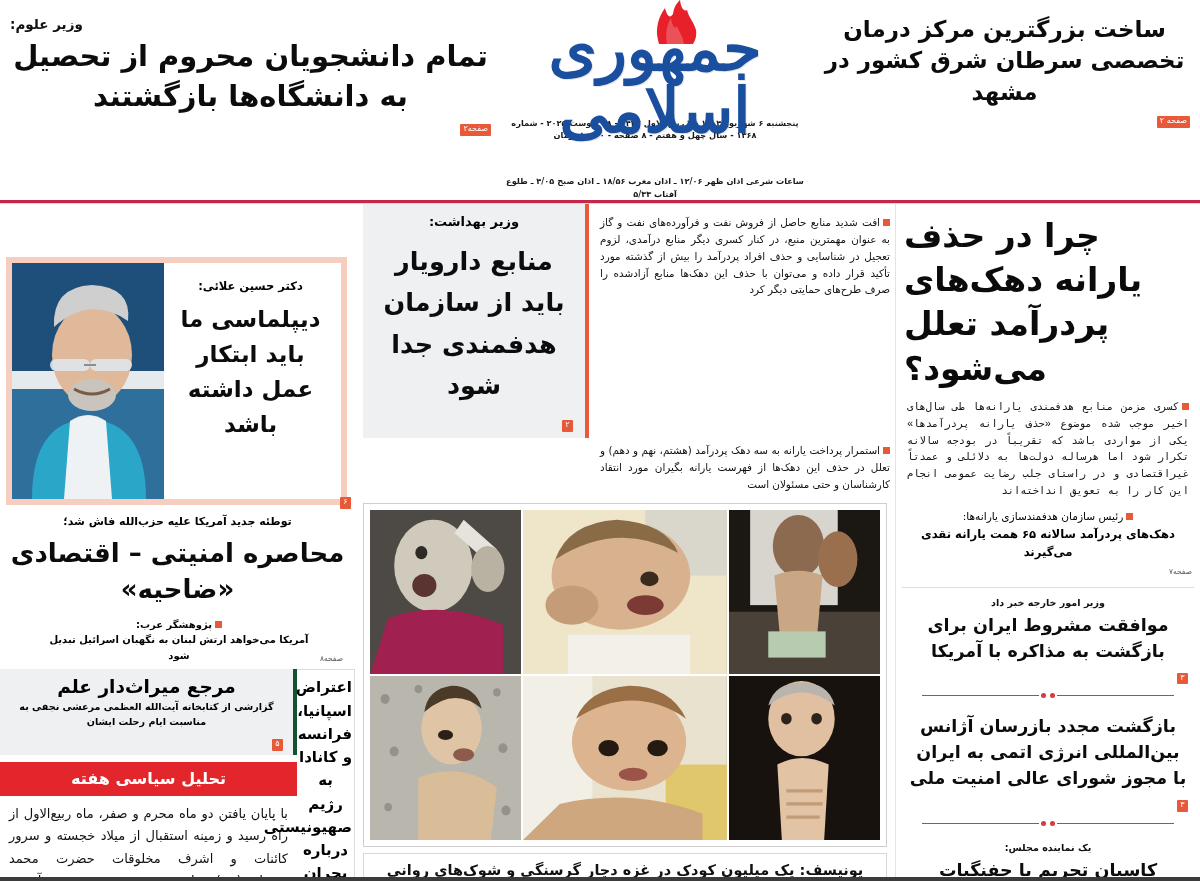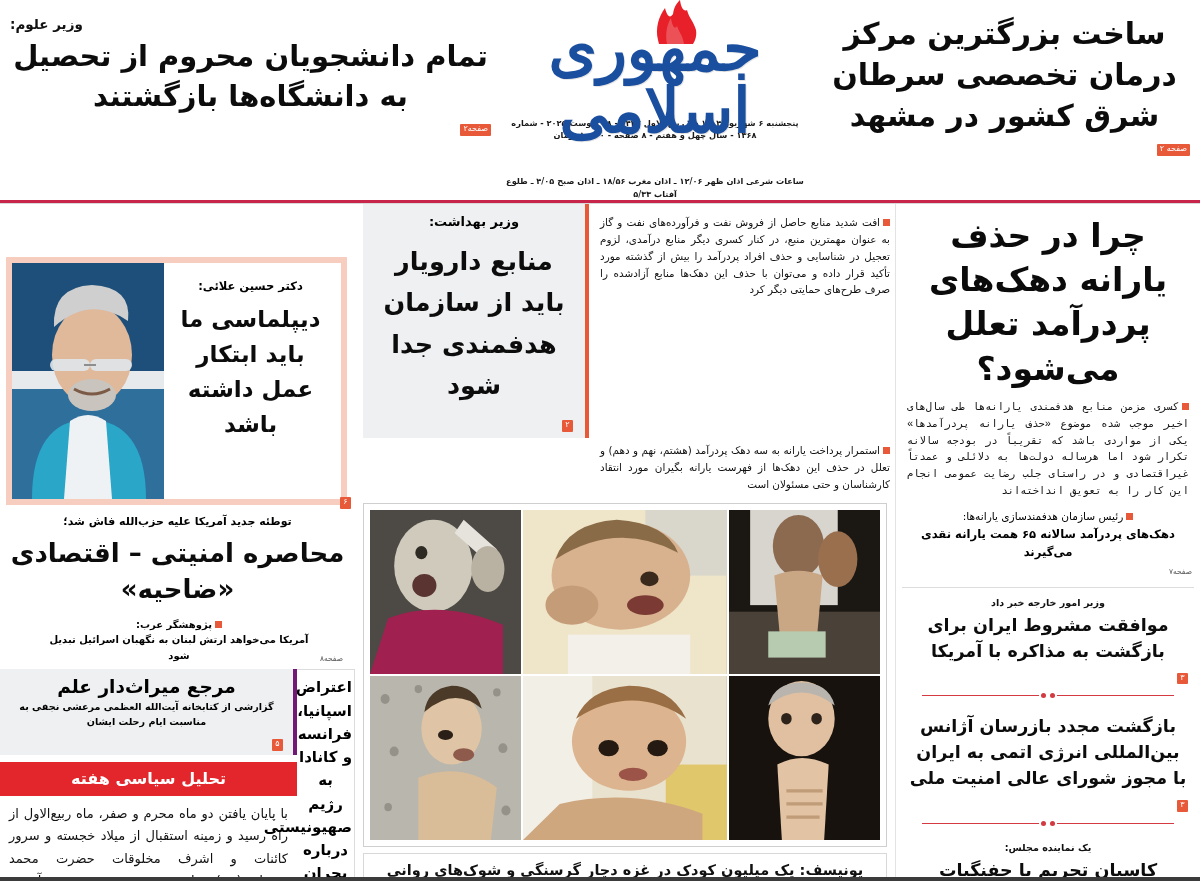--- a/index.html
+++ b/index.html
@@ -19,21 +19,21 @@
     display:flex; flex-direction:column; justify-content:flex-start;
   }
   .mh-center { width: 300px; position:relative; display:flex; flex-direction:column; align-items:center;gap:32px; }
   .mh-right { flex:1; padding: 16px 14px 0 10px; display:flex; flex-direction:column; }
 
   .kicker { font-size: 13.5px; font-weight:700; color:#111; text-align:left; margin-bottom:4px; letter-spacing:0;}
   .mh-left .bighead, .mh-right .bighead {
     font-size: 29px; font-weight: 700; line-height: 1.38; color:#0c0c0c;
     text-align: center; letter-spacing:-0.3px;
   }
-  .mh-left .bighead { font-size: 30px; line-height:1.36; }
+  .mh-left .bighead { font-size: 23px; line-height:1.36; }
   .pagetag {
     display:inline-block; background:#e8593a; color:#fff;
     font-size:8px; padding:1px 3px 2px 3px; line-height:1.1; margin-top:8px;
     border-radius:1px; align-self:flex-start;
   }
 
   
   .logo-wrap { position:relative; width:300px; height:140px; margin-top:2px; }
   .logo-text {
     position:absolute; top:16px; left:0; width:300px; text-align:center;
@@ -53,21 +53,21 @@
 
   
   .main { display:flex; width:1200px; height:676px; }
   .col-left { width: 305px; border-left:1px solid #e3e3e3; display:flex; flex-direction:column; }
   .col-mid  { width: 540px; display:flex; flex-direction:column; }
   .col-right{ width: 355px; display:flex; flex-direction:column;margin-top:45px; }
 
   
   .lead-head {
     font-size: 33px; font-weight:700; line-height:1.34; color:#0b0b0b;
-    text-align:center; padding: 10px 8px 4px 8px; letter-spacing:-0.6px;
+    text-align:left; padding: 10px 8px 4px 8px; letter-spacing:-0.6px;
   }
   .lead-body {
     display:flex; gap:0; padding: 4px 6px 0 6px; font-family: Liberation Mono, monospace;
   }
   .bullet-col { font-size:10.4px; line-height:1.62; color:#111; text-align:justify; padding:0 5px; }
   .sq { display:inline-block; width:7px; height:7px; background:#e8593a; margin-left:3px; position:relative; top:0px;}
   .sq::after{ content:""; }
   .lead-foot { padding: 8px 8px 0 8px; font-size:10.6px; line-height:1.6; text-align:center; }
   .lead-foot .hl { font-weight:700; font-size:11.6px; }
   .left-sep { border-top:1px solid #dddddd; margin: 8px 6px 0 6px; }
@@ -108,21 +108,21 @@
   .zah-box { padding: 10px 10px 0 10px; text-align:center; }
   .zah-kicker { font-size:11px; font-weight:700; margin-bottom:7px; }
   .zah-head { font-size:26px; font-weight:700; line-height:1.4; letter-spacing:-0.5px; color:#0c0c0c; }
   .zah-sub { margin-top:9px; font-size:10px; line-height:1.55; font-weight:700; }
   .zah-foot { display:flex; justify-content:space-between; align-items:flex-end; padding:0 2px; }
 
   .rb-split { display:flex; margin-top:6px; height:236px; }
   .rb-vert { width:58px; border:1px solid #dcdcdc; border-left:none; text-align:center; padding:6px 2px 2px 2px; position:relative; }
   .rb-vert .vt { font-size:15px; font-weight:700; line-height:1.55; letter-spacing:-0.3px; }
   .rb-main { flex:1; display:flex; flex-direction:column; }
-  .mirath { background:#eef0f1; border-right:4px solid #701a75; padding:7px 10px 4px 10px; text-align:center; position:relative; }
+  .mirath { background:#eef0f1; border-right:4px solid #14532d; padding:7px 10px 4px 10px; text-align:center; position:relative; }
   .mirath .t1 { font-size:18.5px; font-weight:700; letter-spacing:-0.4px; }
   .mirath .t2 { font-size:9.6px; font-weight:700; line-height:1.5; margin-top:3px; }
   .redbar { background:#e3262b; color:#fff; text-align:center; font-size:16px; font-weight:700; padding:7px 0 8px 0; margin-top:7px; letter-spacing:-0.2px;}
   .analysis { font-size:13px; line-height:1.72; text-align:justify; padding:7px 9px 0 9px; color:#111; }
 
   .tag-sm { display:inline-block; background:#e8593a; color:#fff; font-size:8px; padding:1px 3.5px 2px 3.5px; line-height:1.1; border-radius:1px; }
   .tag-abs { position:absolute; }
   .grayfoot { font-size:7.5px; color:#555; }
   .bottomrule { position:absolute; bottom:0; left:0; width:100%; height:4px; background:#3b3b3b; }
 </style>

